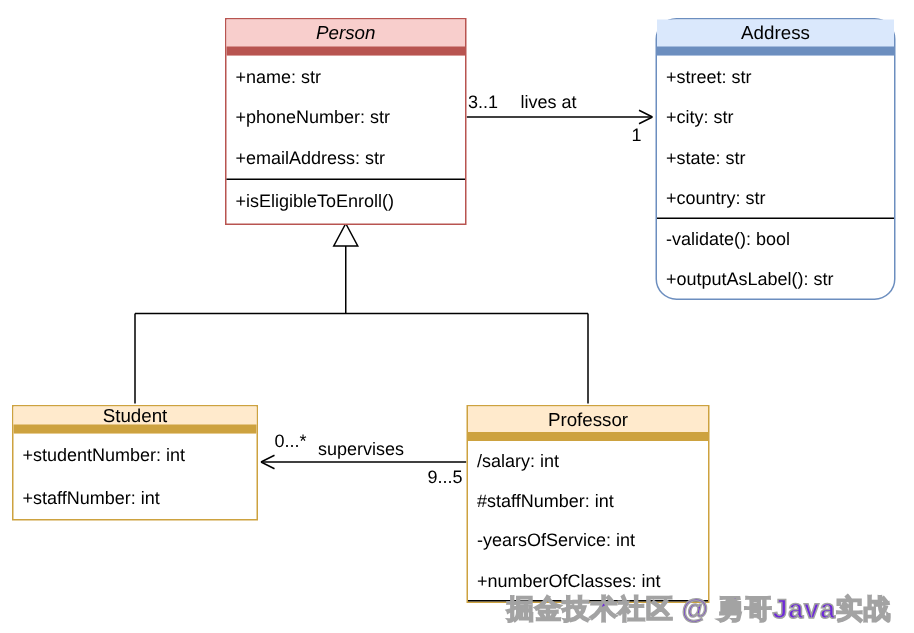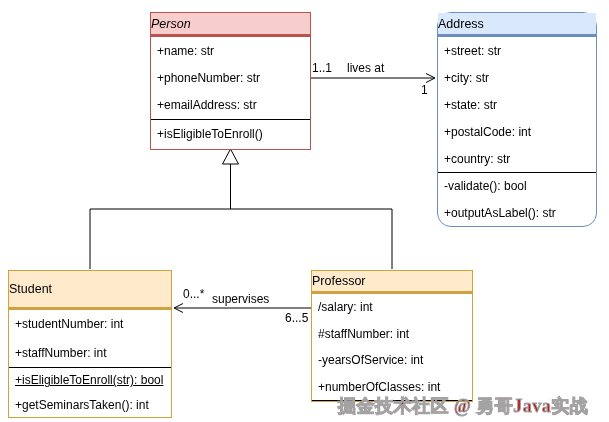--- a/index.html
+++ b/index.html
@@ -5,51 +5,50 @@
   html,body{margin:0;padding:0;background:#ffffff;}
   .canvas{
     position:relative;width:609px;height:422px;overflow:hidden;background:#ffffff;
     font-family:"Liberation Sans", sans-serif;color:#000;
   }
   .class-box{
     position:absolute;background:#ffffff;border:1px solid #666;box-sizing:border-box;
     font-size:12px;
   }
   .class-header{
-    display:flex;align-items:center;
-    border-bottom:3px solid #4d7c0f;box-sizing:border-box;font-size:12.5px;
+    display:flex;align-items:center;justify-content:center;
+    border-bottom:6px solid #4d7c0f;box-sizing:border-box;font-size:12.5px;
   }
   .abstract-title{font-style:italic;}
   .sec{box-sizing:border-box;}
   .sec-methods{border-top:1px solid #000;}
   .member{
     display:flex;align-items:center;padding-left:6px;white-space:nowrap;overflow:hidden;
   }
   .member.underline{text-decoration:underline;}
   
   .c-person  .class-header{height:24px;}
   .c-person  .sec-attrs .member{height:27.3px;}
   .c-person  .sec-methods .member{height:29px;}
   .c-address .class-header{height:24px;}
   .c-address .sec-attrs .member{height:27px;}
   .c-address .sec-methods .member{height:26.5px;}
-  .c-student .class-header{height:39px;}
+  .c-student .class-header{height:18px;}
   .c-student .sec-attrs .member{height:28.5px;}
   .c-student .sec-methods .member{height:24.5px;}
   .c-professor .class-header{height:23px;}
   .c-professor .sec-attrs .member{height:26.5px;text-align:right;}
   .c-professor .sec-methods{height:1px;}
   
   .edge-label{position:absolute;font-size:12px;white-space:nowrap;}
   .svg-overlay{position:absolute;left:0;top:0;pointer-events:none;}
   .watermark{
     position:absolute;left:338px;top:394px;font-size:18px;font-weight:bold;
-    letter-spacing:.5px;color:#b91c1c;-webkit-text-stroke:1px #a3a3a3;white-space:nowrap;
+    letter-spacing:.5px;color:#6d28d9;-webkit-text-stroke:1px #a3a3a3;white-space:nowrap;
     z-index:5;
-    font-family:Liberation Serif, serif;
   }
 </style>
 </head>
 <body>
 
 <div class="canvas">
 
   <svg class="svg-overlay" width="609" height="422" viewBox="0 0 609 422">
 
     <g stroke="#000" stroke-width="1" fill="none">
@@ -83,59 +82,54 @@
   </div>
 
   <div class="class-box c-address" style="left: 437px; top: 12px; width: 160px; border-color: rgb(108, 142, 191); border-radius: 14px;">
     <div class="class-header" style="background-color: rgb(218, 232, 252); border-bottom-color: rgb(108, 142, 191);">
       <span>Address</span>
     </div>
     <div class="sec sec-attrs">
         <div class="member">+street: str</div>
         <div class="member">+city: str</div>
         <div class="member">+state: str</div>
-        <div class="member">+postalCode: int</div>
         <div class="member">+country: str</div>
       </div>
     <div class="sec sec-methods">
         <div class="member">-validate(): bool</div>
         <div class="member">+outputAsLabel(): str</div>
       </div>
   </div>
 
   <div class="class-box c-student" style="left: 8px; top: 270px; width: 164px; border-color: rgb(205, 162, 63);">
     <div class="class-header" style="background-color: rgb(255, 234, 204); border-bottom-color: rgb(205, 162, 63);">
       <span>Student</span>
     </div>
     <div class="sec sec-attrs">
         <div class="member">+studentNumber: int</div>
         <div class="member">+staffNumber: int</div>
       </div>
-    <div class="sec sec-methods">
-        <div class="member underline">+isEligibleToEnroll(str): bool</div>
-        <div class="member">+getSeminarsTaken(): int</div>
-      </div>
   </div>
 
   <div class="class-box c-professor" style="left: 311px; top: 270px; width: 162px; border-color: rgb(205, 162, 63);">
     <div class="class-header" style="background-color: rgb(255, 234, 204); border-bottom-color: rgb(205, 162, 63);">
       <span>Professor</span>
     </div>
     <div class="sec sec-attrs">
         <div class="member">/salary: int</div>
         <div class="member">#staffNumber: int</div>
         <div class="member">-yearsOfService: int</div>
         <div class="member">+numberOfClasses: int</div>
       </div>
     <div class="sec sec-methods"></div>
   </div>
 
-  <div class="edge-label" style="left:312px;top:61px;">1..1</div>
+  <div class="edge-label" style="left:312px;top:61px;">3..1</div>
   <div class="edge-label" style="left:347px;top:61px;">lives at</div>
   <div class="edge-label" style="left:421px;top:83px;">1</div>
 
   <div class="edge-label" style="left:183px;top:287px;">0...*</div>
   <div class="edge-label" style="left:212px;top:292px;">supervises</div>
-  <div class="edge-label" style="left:285px;top:311px;">6...5</div>
+  <div class="edge-label" style="left:285px;top:311px;">9...5</div>
 
   <div class="watermark">掘金技术社区 @ 勇哥Java实战</div>
 
 </div>
 
 </body></html>

